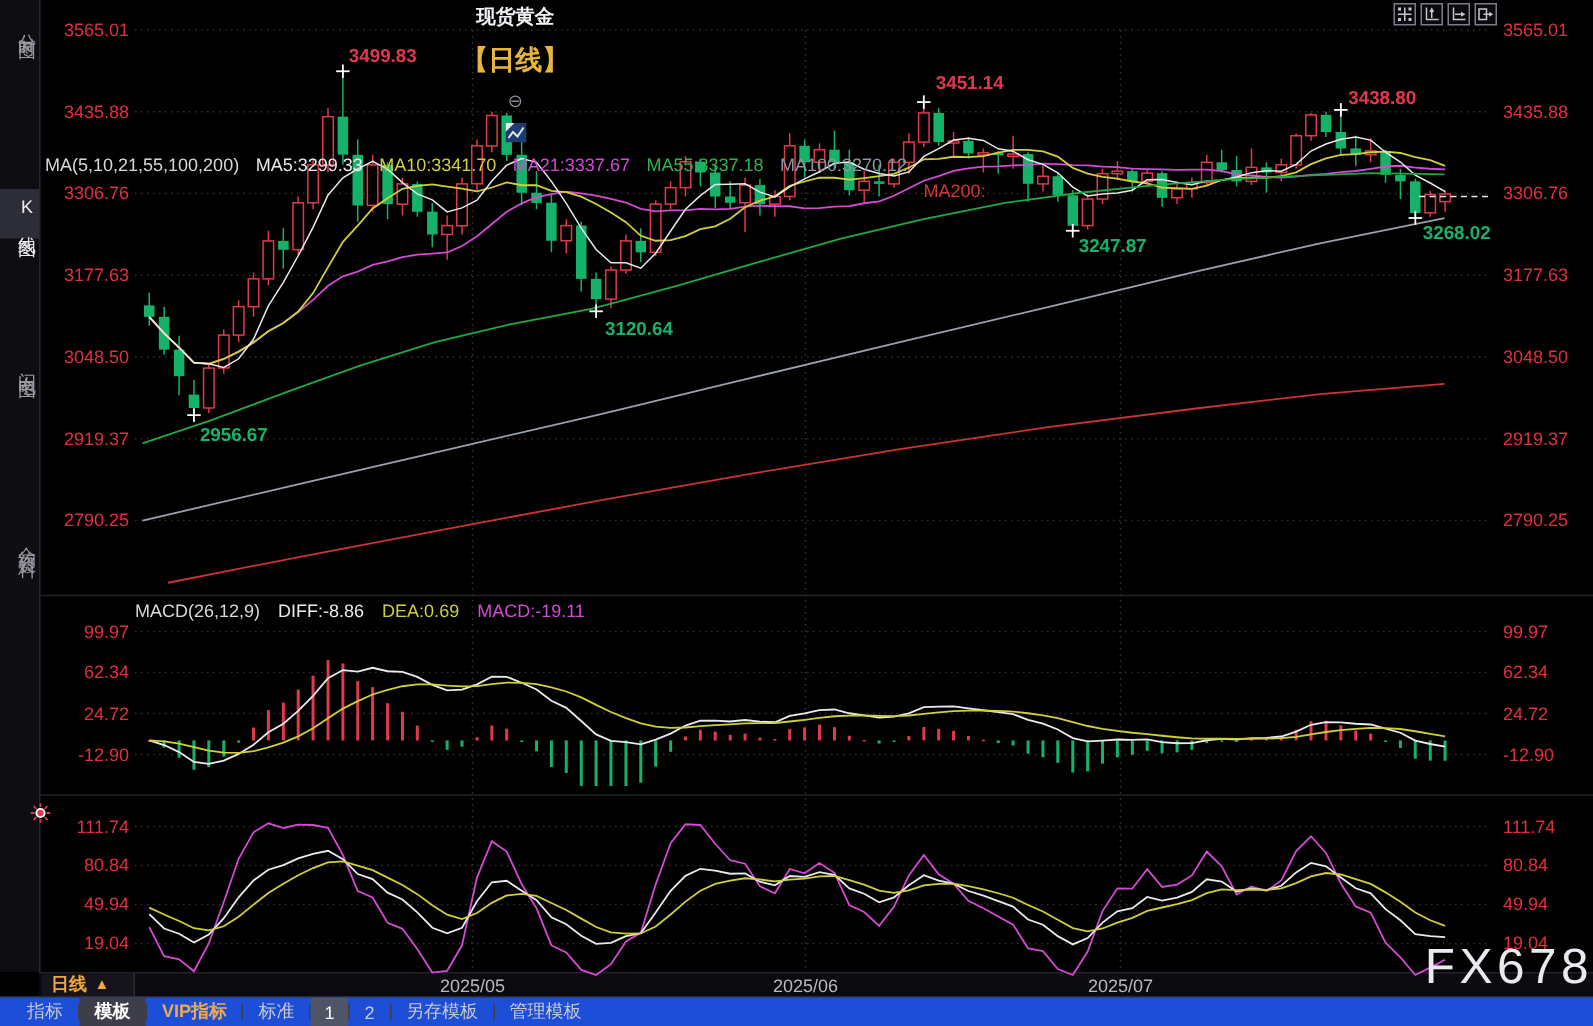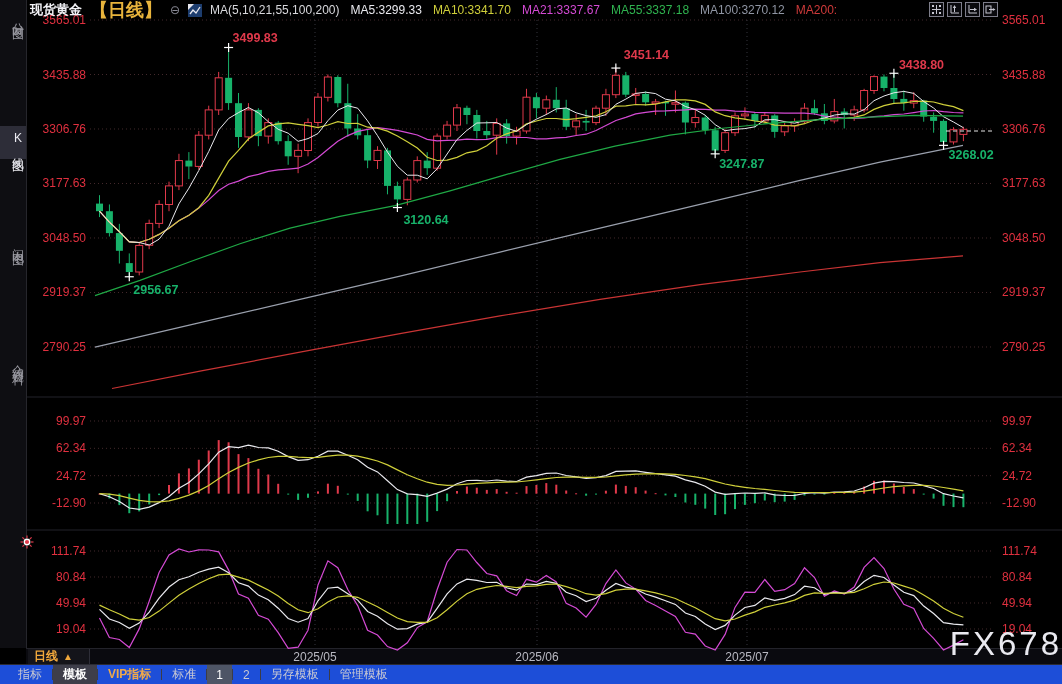--- a/index.html
+++ b/index.html
@@ -7,21 +7,21 @@
        font-family:"Liberation Sans","DejaVu Sans",sans-serif;}
   
   .sidebar{position:absolute;left:0;top:0;width:26px;height:648px;background:#0e0e12;
            border-right:1px solid #26262c;z-index:3;}
   .side-item{position:absolute;left:0;width:26px;text-align:center;writing-mode:vertical-rl;
              text-orientation:upright;color:#9a9aa2;font-size:12px;letter-spacing:3px;
              padding:5px 0;cursor:pointer;}
   .side-item.sel{background:#2d2d38;color:#ececf2;}
   
   .header{position:absolute;left:30px;top:2px;height:16px;display:flex;align-items:center;
-          gap:8px;z-index:3;font-size:12px;white-space:nowrap;}
+          gap:8px;z-index:3;font-size:12px;white-space:nowrap;flex-direction:column;}
   .title{color:#f2f2f6;font-weight:bold;font-size:13px;}
   .ptag{color:#e8b43c;font-weight:bold;font-size:18px;}
   .mcirc{color:#8a8a96;font-size:12px;}
   .badge{display:inline-flex;}
   #ma-parts{display:flex;gap:11px;}
   
   .toolicons{position:absolute;left:929px;top:2px;display:flex;gap:3px;z-index:3;}
   .ticon{width:13px;height:13px;border:1px solid #7d7d8a;display:flex;align-items:center;
          justify-content:center;background:#0a0a0e;cursor:pointer;}
   
@@ -72,21 +72,21 @@
       <polyline points="2,10 5,6 8,9 12,3" fill="none" stroke="#e8e8ee" stroke-width="1.3"></polyline>
         </svg>
     </span>
     <span id="ma-parts">
         <span style="color: rgb(216, 216, 220);">MA(5,10,21,55,100,200)</span>
         <span style="color: rgb(233, 233, 238);">MA5:3299.33</span>
         <span style="color: rgb(207, 207, 58);">MA10:3341.70</span>
         <span style="color: rgb(212, 74, 212);">MA21:3337.67</span>
         <span style="color: rgb(47, 179, 79);">MA55:3337.18</span>
         <span style="color: rgb(143, 149, 163);">MA100:3270.12</span>
-        <span style="color: rgb(207, 58, 58);">MA200:</span>
+        <span style="color: rgb(207, 58, 58); margin-top: 17px;">MA200:</span>
       </span>
   </div>
 
   <div class="toolicons">
     <span class="ticon">
       <svg width="11" height="11">
           <line x1="5.5" y1="1" x2="5.5" y2="10" stroke="#c6c6d0"></line>
           <line x1="1" y1="5.5" x2="10" y2="5.5" stroke="#c6c6d0"></line>
           <rect x="1" y="1" width="2" height="2" fill="#c6c6d0"></rect>
           <rect x="8" y="1" width="2" height="2" fill="#c6c6d0"></rect>
@@ -110,20 +110,26 @@
       </span>
     <span class="ticon">
       <svg width="11" height="11">
           <rect x="1" y="2" width="5" height="7" fill="none" stroke="#c6c6d0"></rect>
           <line x1="4" y1="5.5" x2="9" y2="5.5" stroke="#c6c6d0"></line>
           <polygon points="10.5,5.5 7.8,3.9 7.8,7.1" fill="#c6c6d0"></polygon>
         </svg>
       </span>
   </div>
 
+  <div class="ind-header" style="top:400px" id="macd-parts">
+      <span style="color: rgb(216, 216, 220);">MACD(26,12,9)</span>
+      <span style="color: rgb(233, 233, 238);">DIFF:-8.86</span>
+      <span style="color: rgb(207, 207, 58);">DEA:0.69</span>
+      <span style="color: rgb(212, 74, 212);">MACD:-19.11</span>
+    </div>
 
   <span class="alert-ico">
     <svg width="14" height="14">
       <g stroke="#e0394b" stroke-width="1.2">
         <line x1="7" y1="0.5" x2="7" y2="3"></line>
           <line x1="7" y1="11" x2="7" y2="13.5"></line>
         <line x1="0.5" y1="7" x2="3" y2="7"></line>
           <line x1="11" y1="7" x2="13.5" y2="7"></line>
         <line x1="2.4" y1="2.4" x2="4.2" y2="4.2"></line>
           <line x1="9.8" y1="9.8" x2="11.6" y2="11.6"></line>

